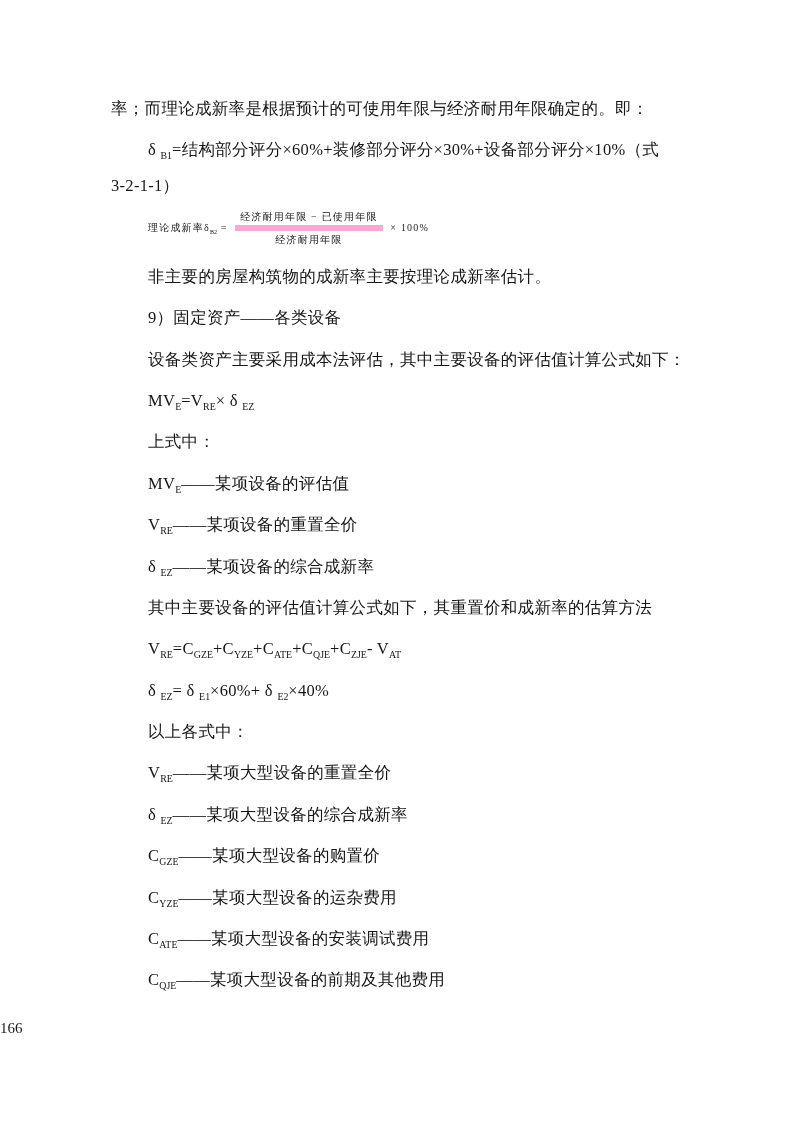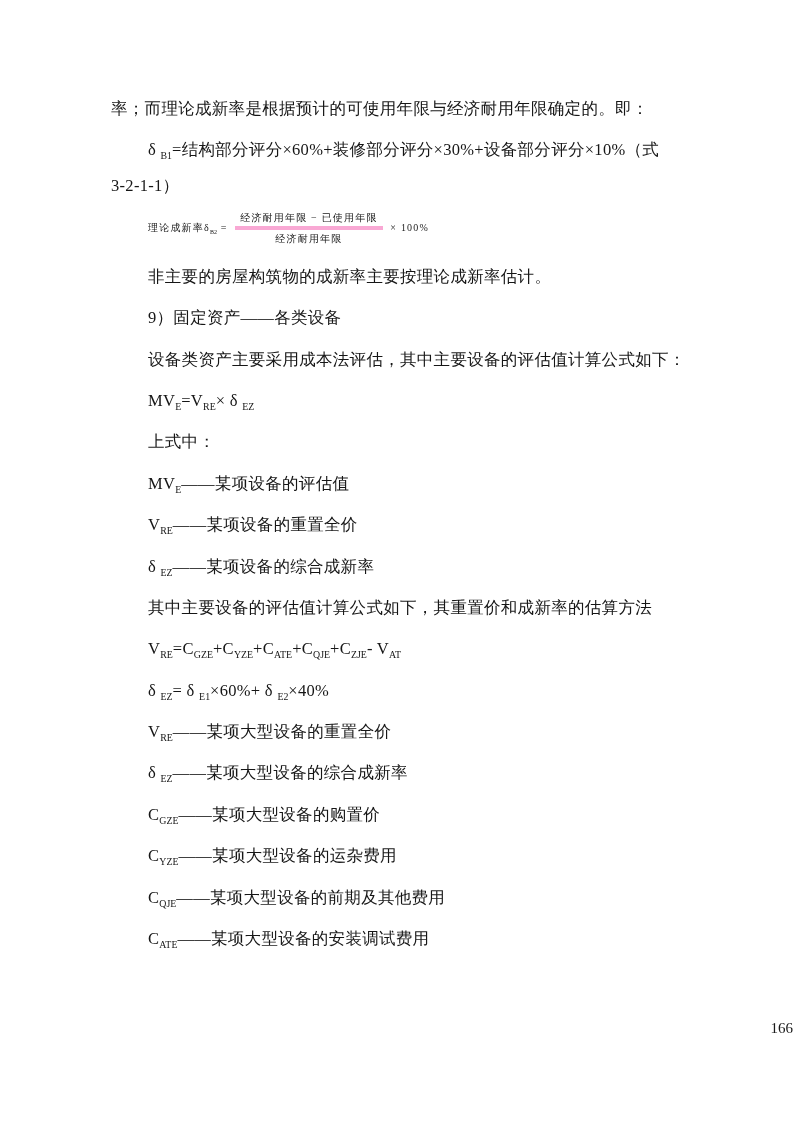--- a/index.html
+++ b/index.html
@@ -49,34 +49,34 @@
   .frac {
     display: inline-block;
     vertical-align: middle;
     text-align: center;
     line-height: 1.3;
     margin: 0 4px;
     letter-spacing: 1.2px;
   }
   .frac .num {
     display: block;
-    border-bottom: 4px solid #f9a8d4;
+    border-bottom: 6px solid #f9a8d4;
     padding: 0 5px 2px 5px;
   }
   .frac .den {
     display: block;
     padding-top: 2px;
     text-align: center;
   }
   .footer {
     position: absolute;
     top: 1020px;
     left: 0;
     width: 100%;
-    text-align: right;
+    text-align: left;
     font-size: 15px;
     color: #1a1a1a;
   }
 </style>
 </head>
 <body>
 
 <div class="page">
   <div class="content">
       <div class="line">率；而理论成新率是根据预计的可使用年限与经济耐用年限确定的。即：</div>
@@ -87,21 +87,22 @@
       <div class="line indent">9）固定资产——各类设备</div>
       <div class="line indent">设备类资产主要采用成本法评估，其中主要设备的评估值计算公式如下：</div>
       <div class="line indent">MV<sub>E</sub>=V<sub>RE</sub>× δ <sub>EZ</sub></div>
       <div class="line indent">上式中：</div>
       <div class="line indent">MV<sub>E</sub>——某项设备的评估值</div>
       <div class="line indent">V<sub>RE</sub>——某项设备的重置全价</div>
       <div class="line indent">δ <sub>EZ</sub>——某项设备的综合成新率</div>
       <div class="line indent">其中主要设备的评估值计算公式如下，其重置价和成新率的估算方法</div>
       <div class="line indent">V<sub>RE</sub>=C<sub>GZE</sub>+C<sub>YZE</sub>+C<sub>ATE</sub>+C<sub>QJE</sub>+C<sub>ZJE</sub>- V<sub>AT</sub></div>
       <div class="line indent">δ <sub>EZ</sub>= δ <sub>E1</sub>×60%+ δ <sub>E2</sub>×40%</div>
+      <div class="line indent">以上各式中：</div>
       <div class="line indent">V<sub>RE</sub>——某项大型设备的重置全价</div>
       <div class="line indent">δ <sub>EZ</sub>——某项大型设备的综合成新率</div>
       <div class="line indent">C<sub>GZE</sub>——某项大型设备的购置价</div>
       <div class="line indent">C<sub>YZE</sub>——某项大型设备的运杂费用</div>
+      <div class="line indent">C<sub>ATE</sub>——某项大型设备的安装调试费用</div>
       <div class="line indent">C<sub>QJE</sub>——某项大型设备的前期及其他费用</div>
-      <div class="line indent">C<sub>ATE</sub>——某项大型设备的安装调试费用</div>
     </div>
   <div class="footer">166</div>
 </div>
 
 </body></html>

